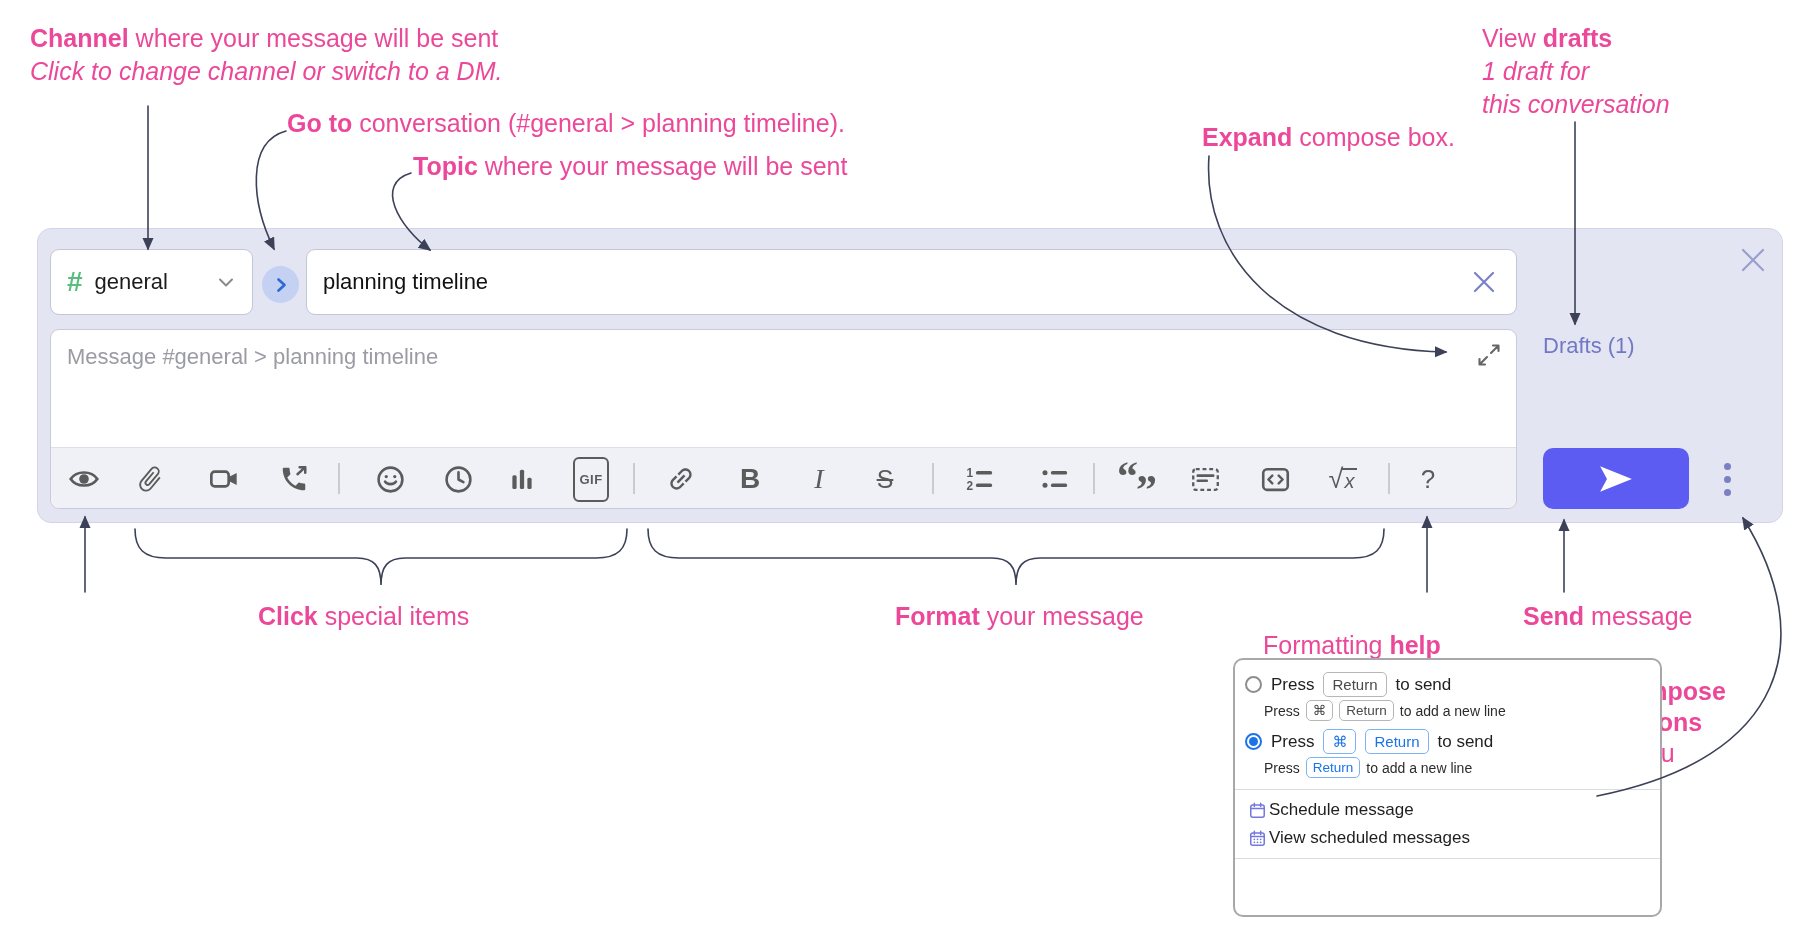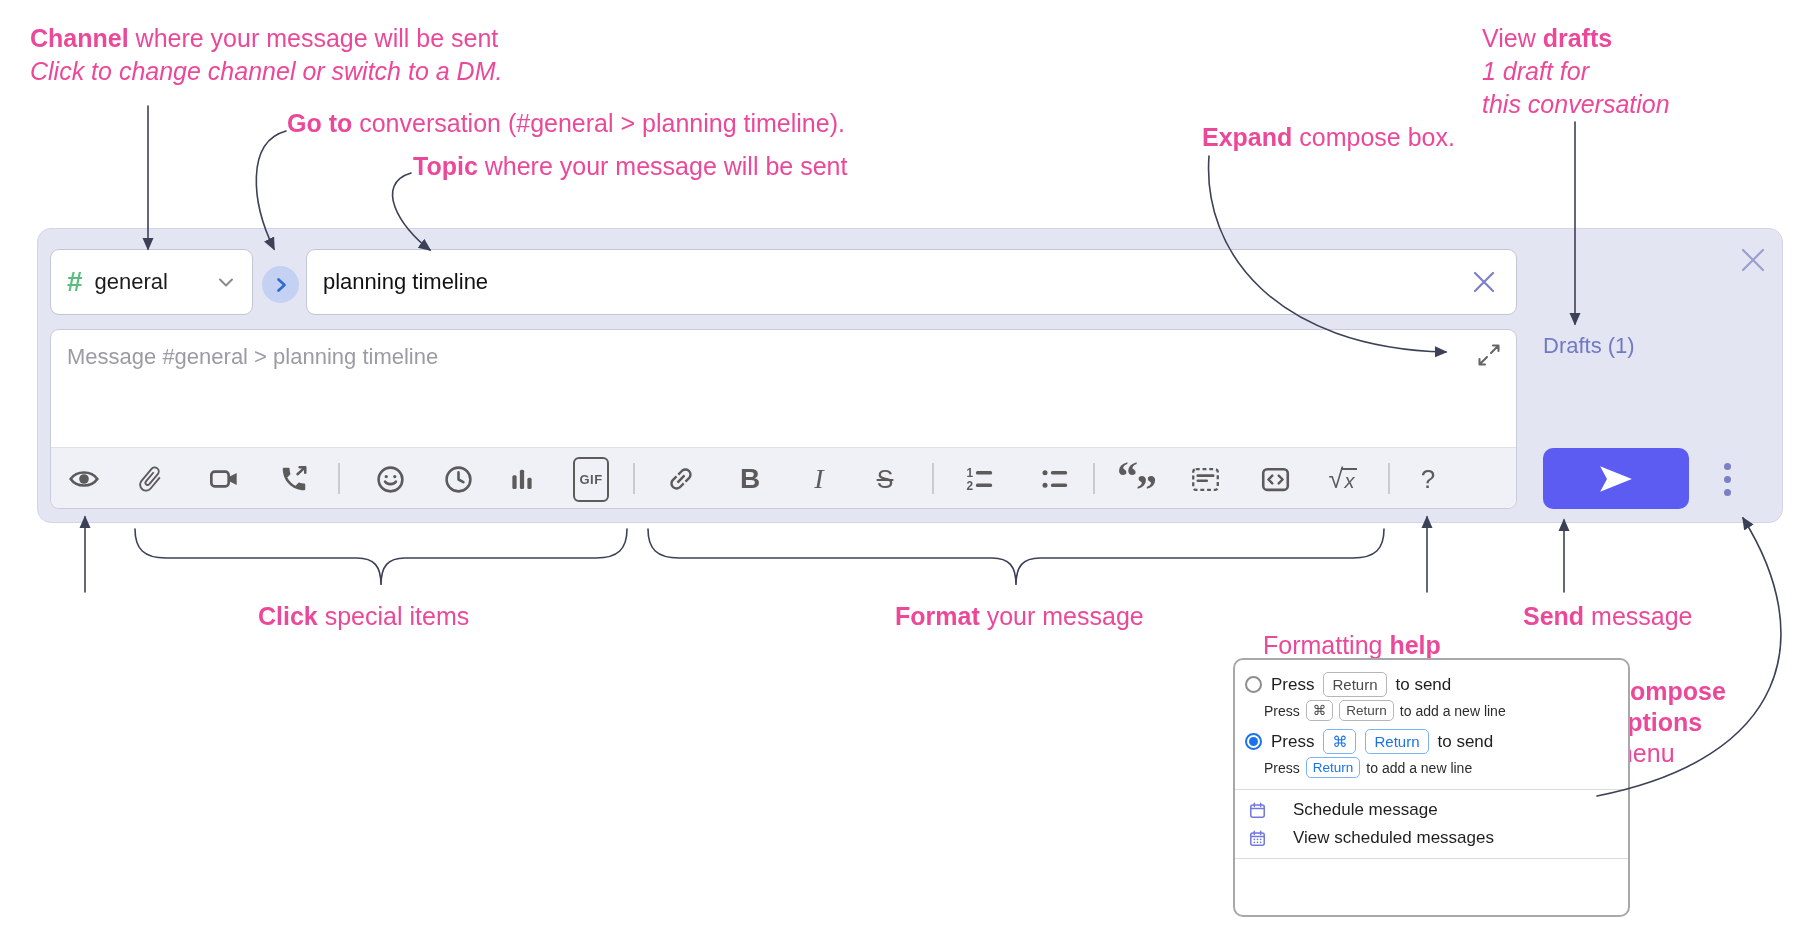--- a/index.html
+++ b/index.html
@@ -52,33 +52,33 @@
   .math-ic{display:flex;align-items:baseline;}
   .math-sqrt{font-size:27px;}
   .math-x{font-size:20px;font-style:italic;border-top:2.4px solid #5b5b5b;padding:0 3px;margin-left:-2px;}
   .drafts{position:absolute;left:1505px;top:104px;font-size:22px;color:#7179c5;cursor:pointer;}
   .send-btn{position:absolute;left:1505px;top:219px;width:146px;height:61px;background:#5c5cf2;border-radius:10px;
         display:flex;align-items:center;justify-content:center;cursor:pointer;}
   .ellipsis{position:absolute;left:1684px;top:232px;display:flex;flex-direction:column;gap:6px;cursor:pointer;
         padding:2px;}
   .ellipsis i{width:7px;height:7px;border-radius:50%;background:#7b80c3;}
   
-  .popup{position:absolute;left:1233px;top:658px;width:397px;height:259px;background:#fff;border:2px solid #a8a8a8;
+  .popup{position:absolute;left:1233px;top:658px;width:429px;height:259px;background:#fff;border:2px solid #a8a8a8;
         border-radius:10px;box-sizing:border-box;z-index:6;padding-top:9px;}
   .opt{display:flex;align-items:center;gap:9px;padding:3px 10px;font-size:17px;color:#1f1f1f;cursor:pointer;}
   .radio{width:17px;height:17px;border-radius:50%;border:2px solid #8d8d8d;box-sizing:border-box;flex:none;}
   .radio.sel{border-color:#1a73e8;position:relative;}
   .radio.sel::after{content:"";position:absolute;inset:2px;background:#1a73e8;border-radius:50%;}
   .sub{padding:0 10px 5px 29px;font-size:14px;color:#2c2c2c;display:flex;align-items:center;gap:6px;}
   kbd{border:1.5px solid #b6b6b6;border-radius:5px;padding:0 6px;font-family:inherit;font-size:13.5px;
         color:#4a4a4a;background:#fff;line-height:19px;display:inline-block;}
   .opt kbd{font-size:15px;line-height:23px;padding:0 8px;}
   kbd.blue{border-color:#7db3f5;color:#1a73e8;}
   .pdiv{border-top:1.5px solid #dcdcdc;margin:6px 0;}
-  .pitem{display:flex;align-items:center;gap:26px;padding:4px 13px;font-size:17px;color:#1f1f1f;cursor:pointer;}
+  .pitem{display:flex;align-items:center;gap:2px;padding:4px 13px;font-size:17px;color:#1f1f1f;cursor:pointer;}
   svg{display:block;}
 </style>
 </head>
 <body>
 
 <div class="stage">
 
   <svg class="overlay" width="1814" height="944" viewBox="0 0 1814 944">
     <defs>
       <marker id="arr" markerWidth="9" markerHeight="9" refX="7" refY="3.5" orient="auto">

